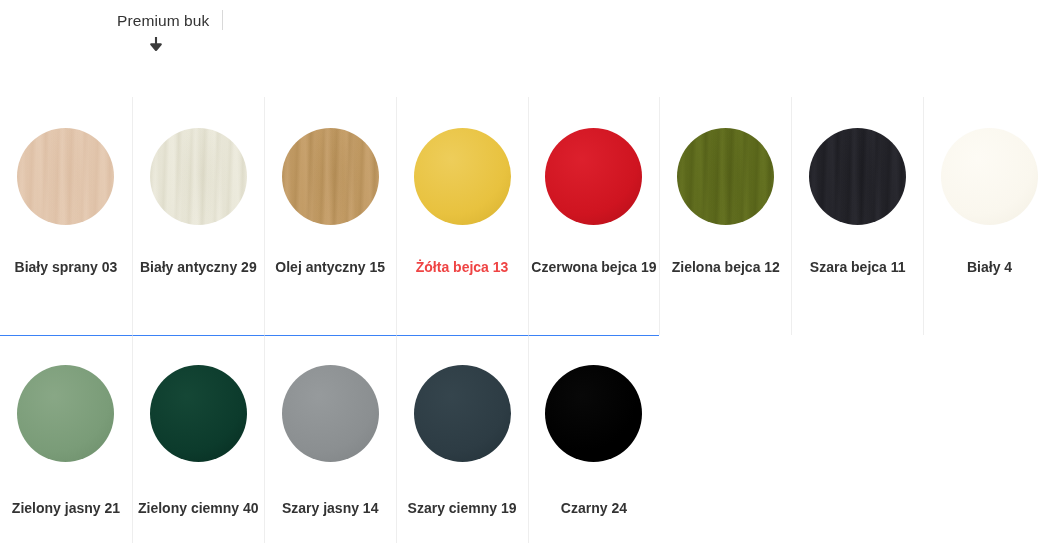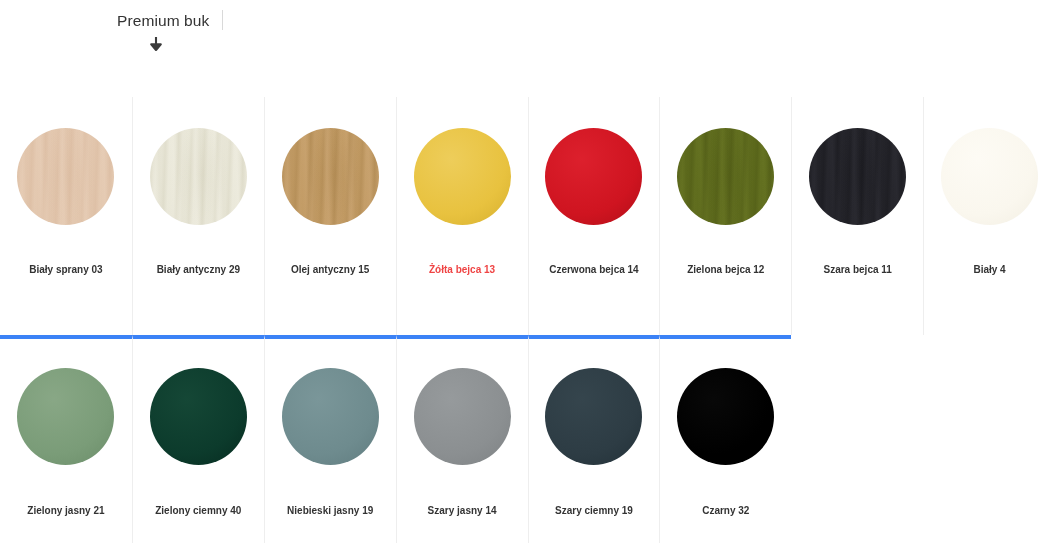--- a/index.html
+++ b/index.html
@@ -61,21 +61,21 @@
     position: relative;
     height: 238px;
     display: flex;
     flex-direction: column;
     align-items: center;
     border-left: 1px solid #eeeeee;
     background: #ffffff;
   }
   .cell:nth-child(8n+1) { border-left: none; }
   
-  .cell.row2 { border-top: 4px solid #3b82f6; height: 208px; }
+  .cell.row2 { border-top: 1px solid #3b82f6; height: 208px; }
   
 
   .swatch-wrap {
     margin-top: 31px;
     width: 97px; height: 97px;
     display: flex;
     align-items: center;
     justify-content: center;
   }
   .cell.row2 .swatch-wrap { margin-top: 29px; }
@@ -87,21 +87,21 @@
     overflow: hidden;
     background-size: cover;
   }
 
   .swatch-label {
     margin-top: 0;
     position: absolute;
     bottom: 60px;
     left: 0; right: 0;
     text-align: center;
-    font-size: 10px;
+    font-size: 14px;
     font-weight: bold;
     color: #333333;
     letter-spacing: 0px;
     white-space: nowrap;
   }
   .cell.row2 .swatch-label { bottom: 27px; }
   .swatch-label.muted { color: #ef4444; }
 </style>
 </head>
 <body>
@@ -140,21 +140,21 @@
       <div class="cell">
         <div class="swatch-wrap">
           <div class="swatch" style="background: radial-gradient(circle at 38% 32%, rgba(239, 208, 97, 0.8), rgb(232, 194, 63) 62%, rgb(213, 174, 45) 100%) rgb(232, 194, 63);"></div>
         </div>
         <div class="swatch-label muted">Żółta bejca 13</div>
       </div>
       <div class="cell">
         <div class="swatch-wrap">
           <div class="swatch" style="background: radial-gradient(circle at 38% 32%, rgba(224, 35, 48, 0.8), rgb(207, 20, 32) 62%, rgb(176, 14, 24) 100%) rgb(207, 20, 32);"></div>
         </div>
-        <div class="swatch-label">Czerwona bejca 14</div>
+        <div class="swatch-label">Czerwona bejca 19</div>
       </div>
       <div class="cell">
         <div class="swatch-wrap">
           <div class="swatch" style="background: repeating-linear-gradient(92deg, rgba(70, 79, 18, 0) 0px, rgba(70, 79, 18, 0.22) 3px, rgba(116, 129, 44, 0.19) 7px, rgba(70, 79, 18, 0) 13px), repeating-linear-gradient(88deg, rgba(116, 129, 44, 0) 0px, rgba(116, 129, 44, 0.267) 5px, rgba(70, 79, 18, 0.133) 11px, rgba(116, 129, 44, 0) 21px), radial-gradient(40% 70% at 52% 48%, rgba(70, 79, 18, 0.19), rgba(70, 79, 18, 0) 70%), linear-gradient(rgb(93, 106, 28), rgb(93, 106, 28)) rgb(93, 106, 28); background-blend-mode: normal;"></div>
         </div>
         <div class="swatch-label">Zielona bejca 12</div>
       </div>
       <div class="cell">
         <div class="swatch-wrap">
           <div class="swatch" style="background: repeating-linear-gradient(92deg, rgba(18, 18, 22, 0) 0px, rgba(18, 18, 22, 0.22) 3px, rgba(54, 54, 62, 0.19) 7px, rgba(18, 18, 22, 0) 13px), repeating-linear-gradient(88deg, rgba(54, 54, 62, 0) 0px, rgba(54, 54, 62, 0.267) 5px, rgba(18, 18, 22, 0.133) 11px, rgba(54, 54, 62, 0) 21px), radial-gradient(40% 70% at 52% 48%, rgba(18, 18, 22, 0.19), rgba(18, 18, 22, 0) 70%), linear-gradient(rgb(35, 35, 41), rgb(35, 35, 41)) rgb(35, 35, 41); background-blend-mode: normal;"></div>
@@ -174,37 +174,31 @@
         <div class="swatch-label">Zielony jasny 21</div>
       </div>
       <div class="cell row2">
         <div class="swatch-wrap">
           <div class="swatch" style="background: radial-gradient(circle at 38% 32%, rgba(23, 74, 56, 0.8), rgb(12, 59, 44) 62%, rgb(6, 42, 31) 100%) rgb(12, 59, 44);"></div>
         </div>
         <div class="swatch-label">Zielony ciemny 40</div>
       </div>
       <div class="cell row2">
         <div class="swatch-wrap">
-          <div class="swatch" style="background: radial-gradient(circle at 38% 32%, rgba(125, 153, 156, 0.8), rgb(110, 139, 142) 62%, rgb(95, 123, 126) 100%) rgb(110, 139, 142);"></div>
-        </div>
-        <div class="swatch-label">Niebieski jasny 19</div>
-      </div>
-      <div class="cell row2">
-        <div class="swatch-wrap">
           <div class="swatch" style="background: radial-gradient(circle at 38% 32%, rgba(153, 157, 159, 0.8), rgb(139, 143, 145) 62%, rgb(125, 129, 131) 100%) rgb(139, 143, 145);"></div>
         </div>
         <div class="swatch-label">Szary jasny 14</div>
       </div>
       <div class="cell row2">
         <div class="swatch-wrap">
           <div class="swatch" style="background: radial-gradient(circle at 38% 32%, rgba(55, 71, 79, 0.8), rgb(45, 60, 68) 62%, rgb(34, 48, 55) 100%) rgb(45, 60, 68);"></div>
         </div>
         <div class="swatch-label">Szary ciemny 19</div>
       </div>
       <div class="cell row2">
         <div class="swatch-wrap">
           <div class="swatch" style="background: radial-gradient(circle at 38% 32%, rgba(10, 10, 10, 0.8), rgb(0, 0, 0) 62%, rgb(0, 0, 0) 100%) rgb(0, 0, 0);"></div>
         </div>
-        <div class="swatch-label">Czarny 32</div>
+        <div class="swatch-label">Czarny 24</div>
       </div>
     </div>
 
 </div>
 
 </body></html>

